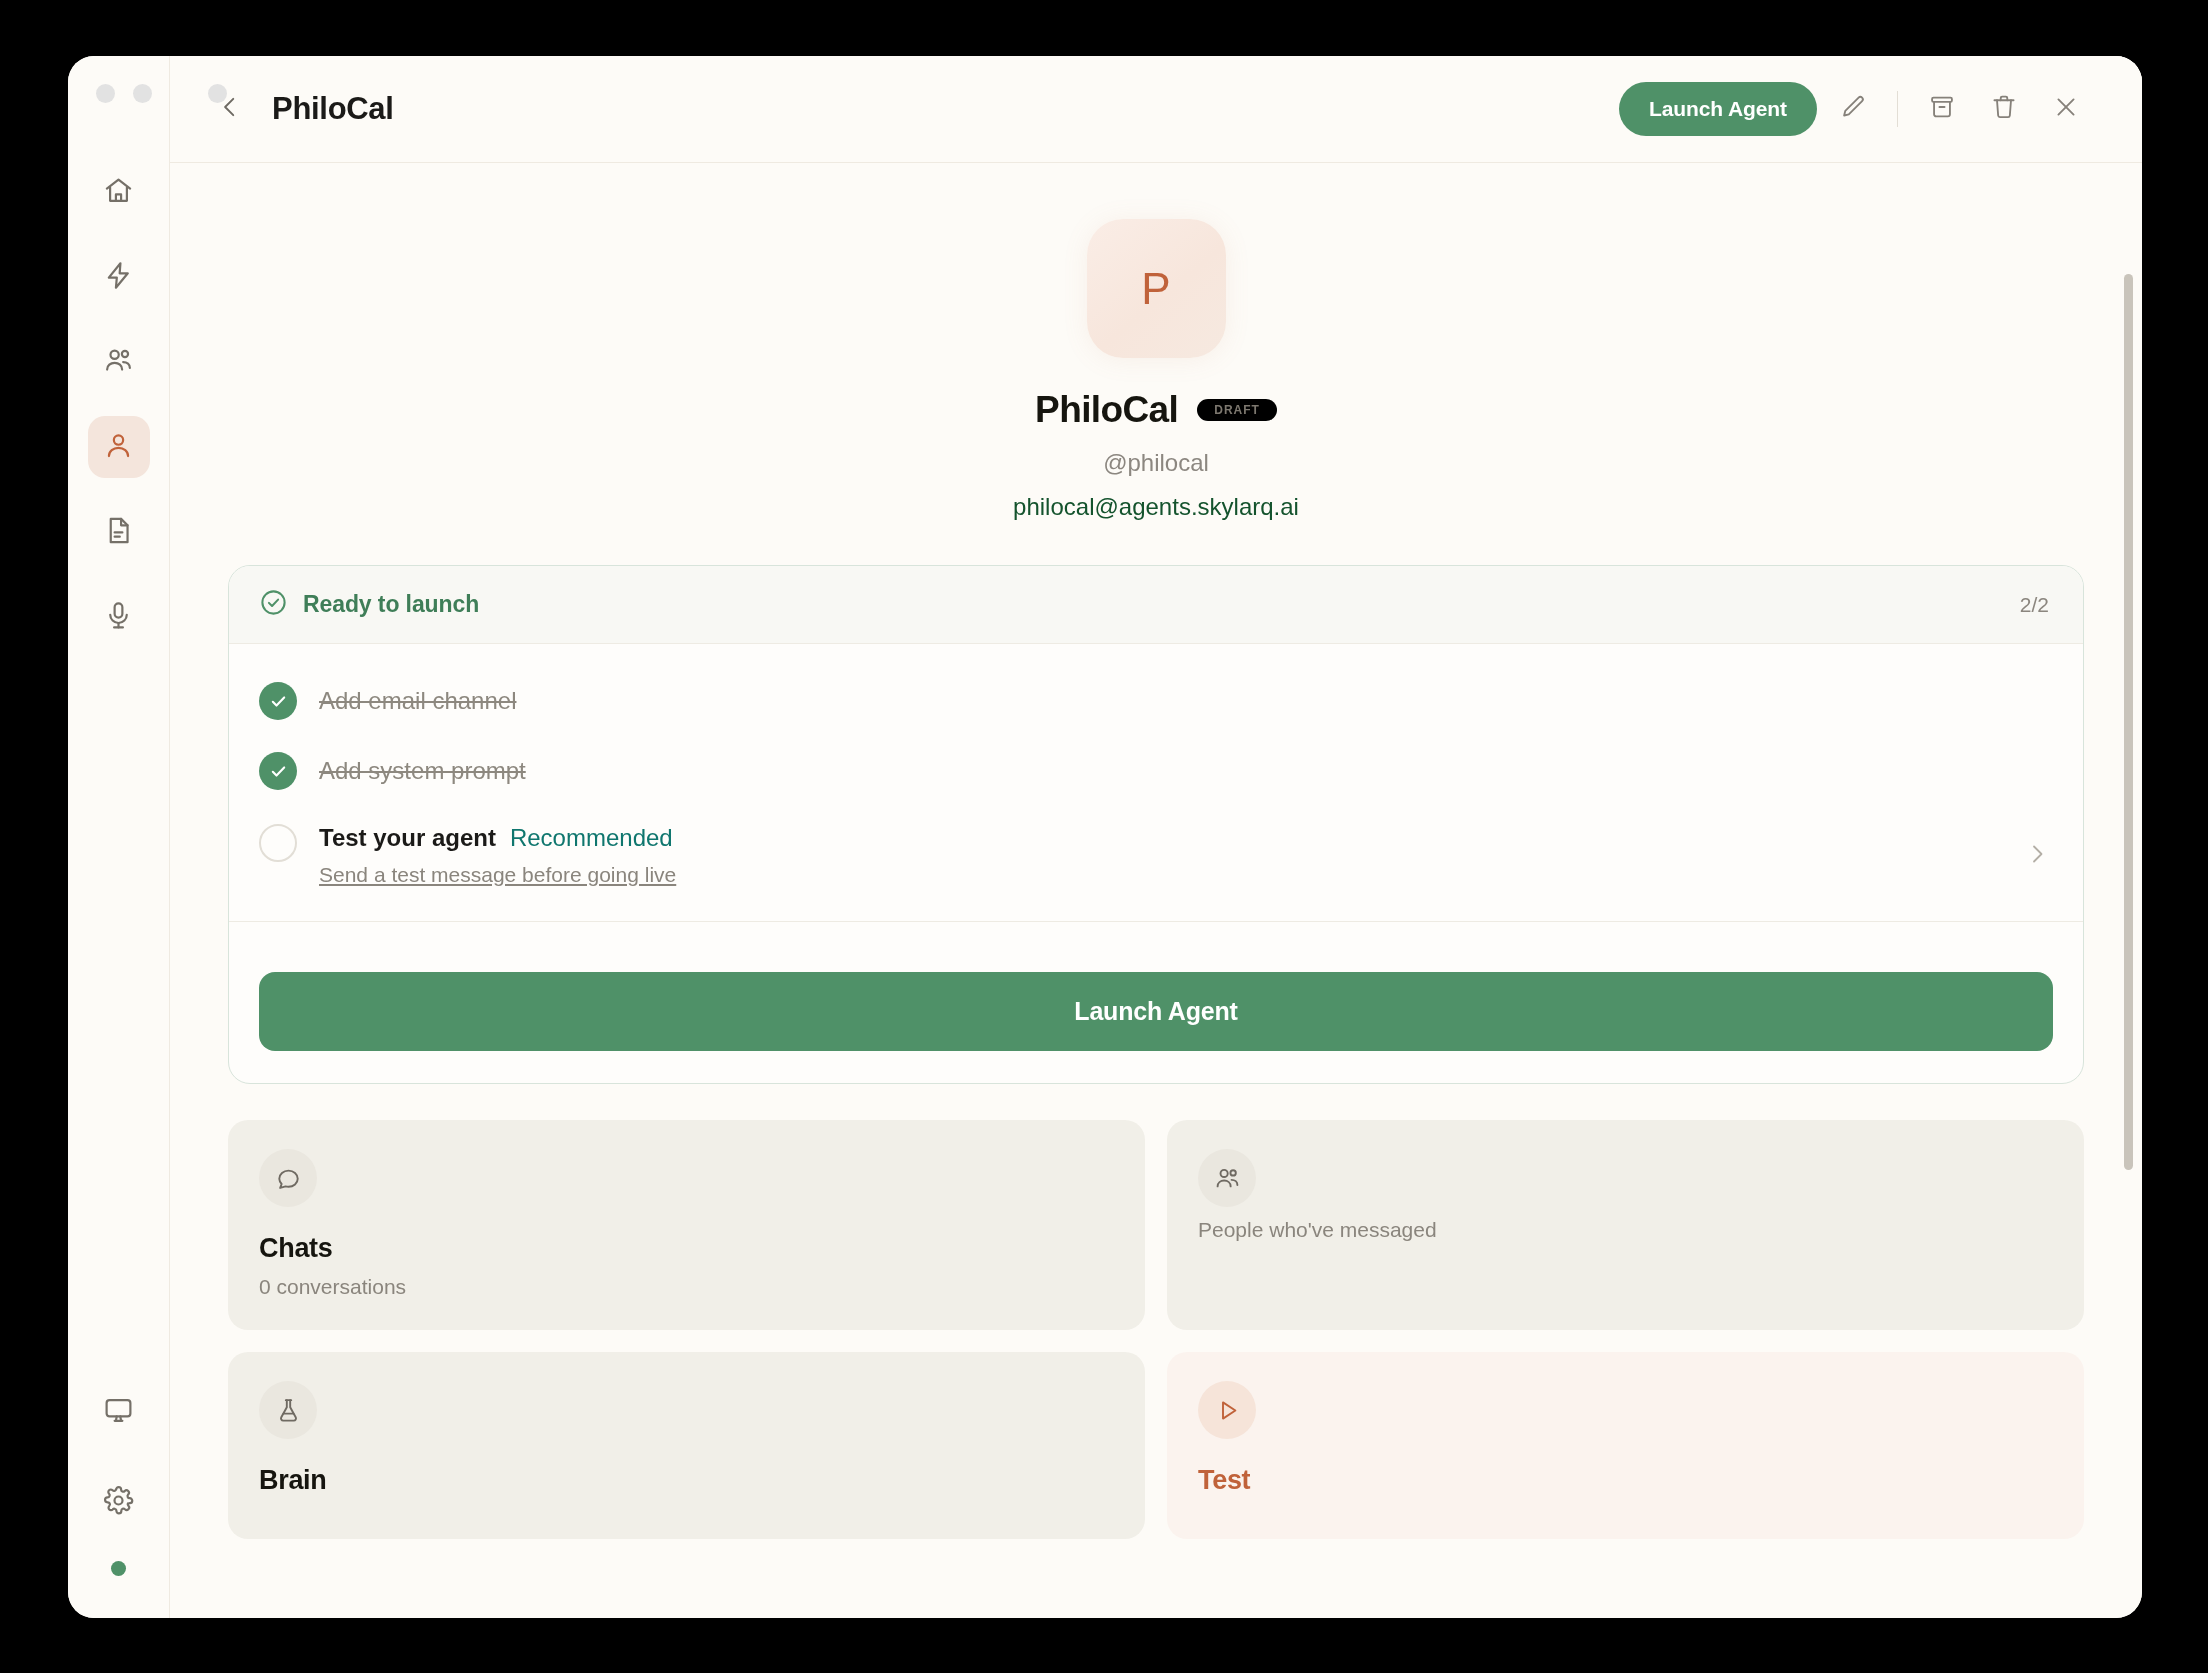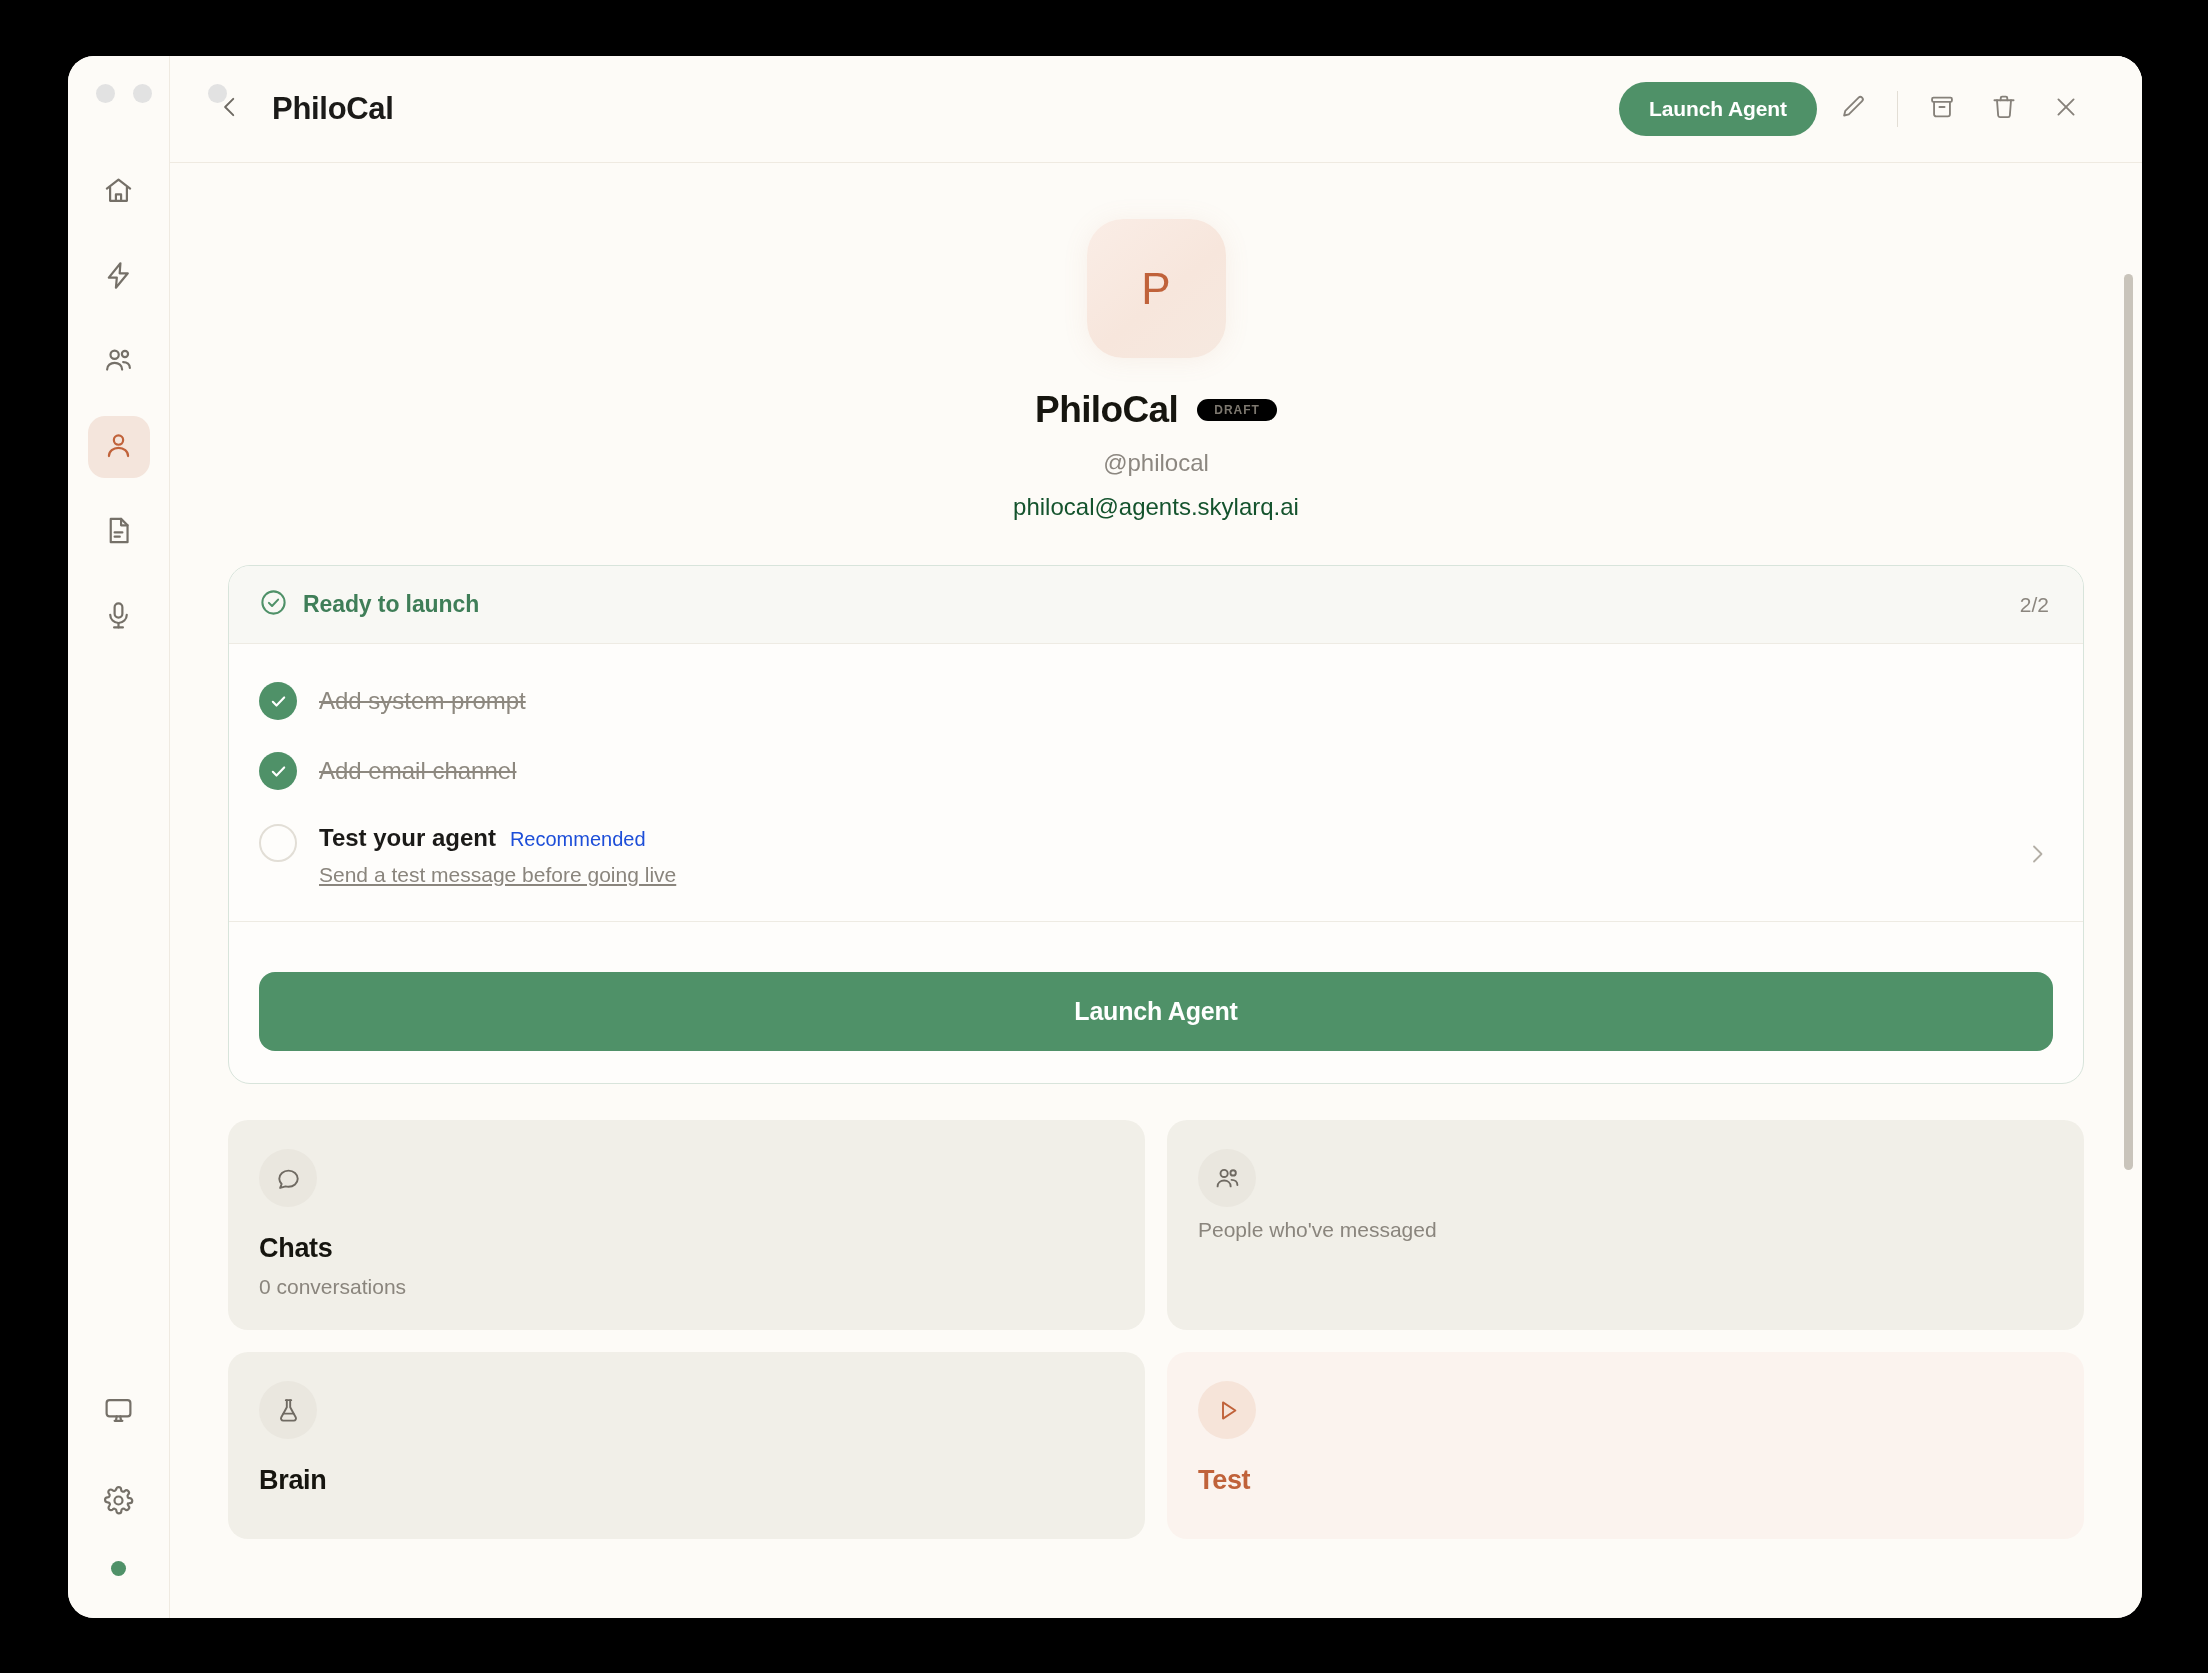--- a/index.html
+++ b/index.html
@@ -137,21 +137,21 @@
     border: 2px solid #E2DED6; background: transparent; flex: 0 0 38px;
   }
   .check-label-done {
     font-size: 24px; color: #8D887F; margin-left: 22px;
     text-decoration: line-through; text-decoration-thickness: 1.5px;
   }
   .check-row-todo { display: flex; align-items: flex-start; padding: 18px 0 22px 0; cursor: pointer; }
   .todo-text { margin-left: 22px; }
   .todo-title-row { display: flex; align-items: baseline; gap: 14px; }
   .todo-title { font-size: 24px; font-weight: 600; color: #1B1A18; }
-  .todo-tag { font-size: 20px; color: #1d4ed8; }
+  .todo-tag { font-size: 24px; color: #0f766e; }
   .todo-sub { font-size: 21px; color: #8A857D; margin-top: 11px; text-decoration: underline; }
   .chev-right { margin-left: auto; align-self: center; }
   .chev-right svg { width: 24px; height: 24px; stroke: #B3AEA5; stroke-width: 1.8; fill: none; stroke-linecap: round; stroke-linejoin: round; }
 
   .launch-foot { border-top: 1px solid #EEEBE3; padding: 26px 30px 32px 30px; }
   .launch-note { font-size: 20px; color: #86817A; line-height: 1.5; }
   .btn-launch-big {
     display: block; width: 100%;
     margin-top: 24px;
     background: #4F9168; color: #fff;
@@ -366,29 +366,29 @@
             <span class="launch-count">2/2</span>
           </div>
 
           <div class="checklist">
             <div class="check-row">
               <span class="check-circle-done">
                 <svg viewBox="0 0 24 24">
                     <path d="M5.5 12.4l4.2 4.2 8.8-9.2"></path>
                   </svg>
               </span>
-              <span class="check-label-done">Add system prompt</span>
+              <span class="check-label-done">Add email channel</span>
             </div>
             <div class="check-row">
               <span class="check-circle-done">
                 <svg viewBox="0 0 24 24">
                     <path d="M5.5 12.4l4.2 4.2 8.8-9.2"></path>
                   </svg>
               </span>
-              <span class="check-label-done">Add email channel</span>
+              <span class="check-label-done">Add system prompt</span>
             </div>
 
             <div class="check-row-todo">
               <span class="check-circle-todo"></span>
               <span class="todo-text">
                 <span class="todo-title-row">
                   <span class="todo-title">Test your agent</span>
                   <span class="todo-tag">Recommended</span>
                 </span>
                 <span class="todo-sub" style="display:block">Send a test message before going live</span>

